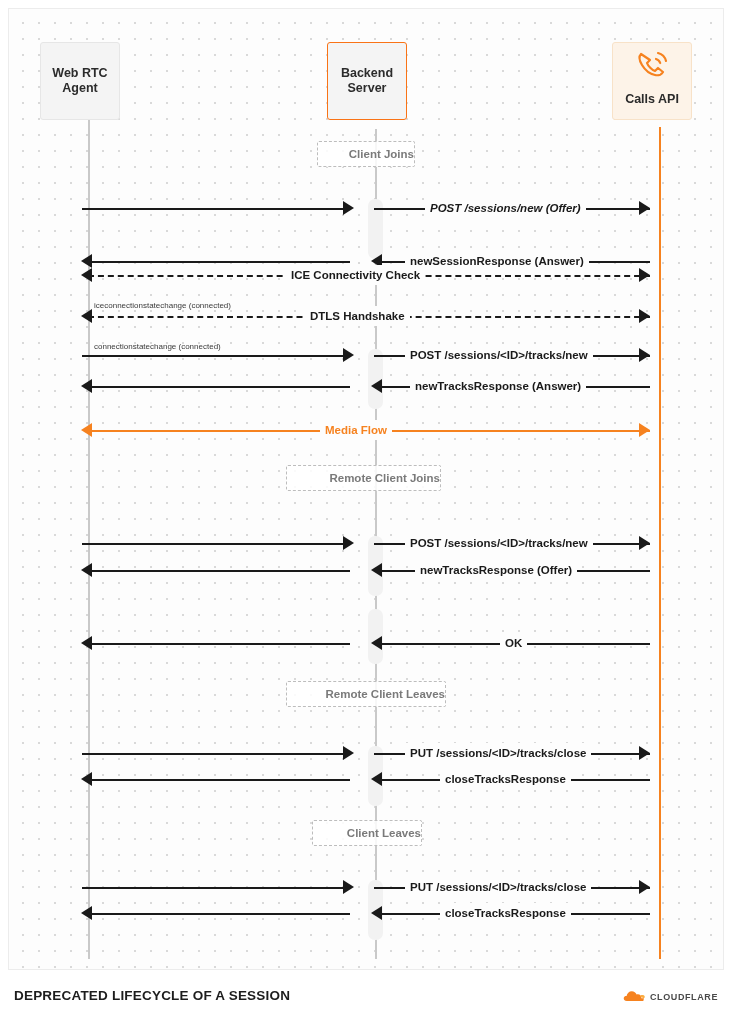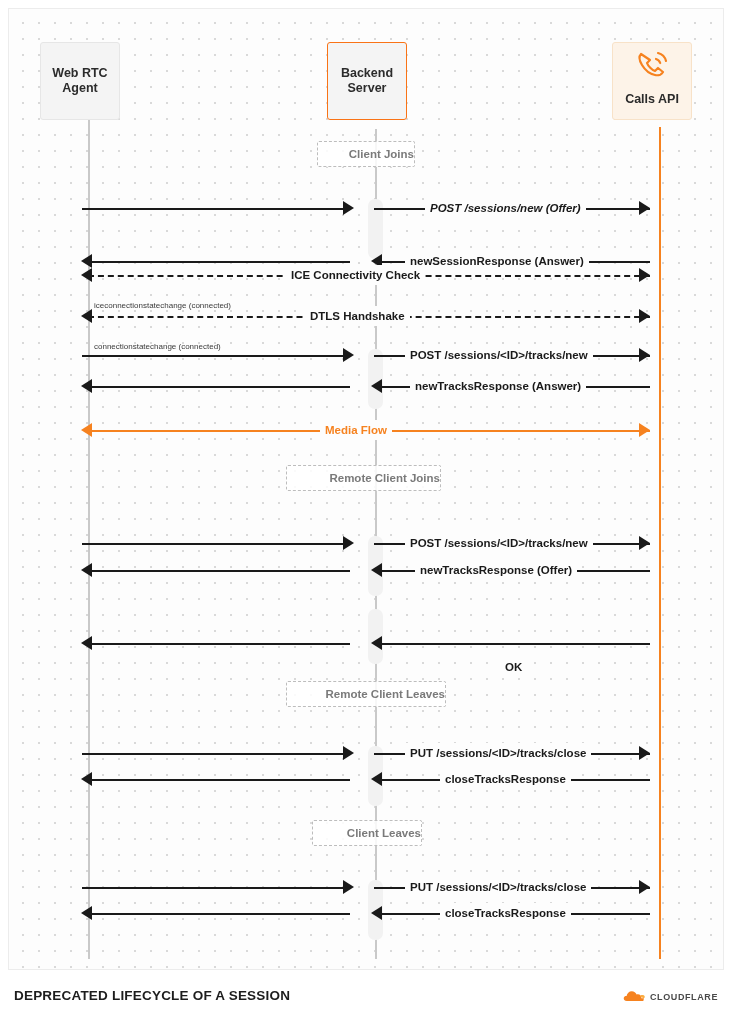--- a/index.html
+++ b/index.html
@@ -301,21 +301,21 @@
     <div class="arrowhead left" style="left:291px;"></div>
     <div class="label" style="left:335px;">newTracksResponse (Offer)</div>
   </div>
 
 
   <div class="msg" style="left:80px;top:633px;width:572px;">
     <div class="line" style="left:8px;width:262px;"></div>
     <div class="arrowhead left" style="left:1px;"></div>
     <div class="line" style="left:300px;width:270px;"></div>
     <div class="arrowhead left" style="left:291px;"></div>
-    <div class="label" style="left:420px;margin-top:24px;">OK</div>
+    <div class="label" style="left:420px;">OK</div>
   </div>
 
   <div class="msg" style="left:80px;top:743px;width:572px;">
     <div class="line" style="left:2px;width:262px;"></div>
     <div class="arrowhead right" style="left:263px;"></div>
     <div class="line" style="left:294px;width:276px;"></div>
     <div class="arrowhead right" style="left:559px;"></div>
     <div class="label" style="left:325px;">PUT /sessions/&lt;ID&gt;/tracks/close</div>
   </div>
 

